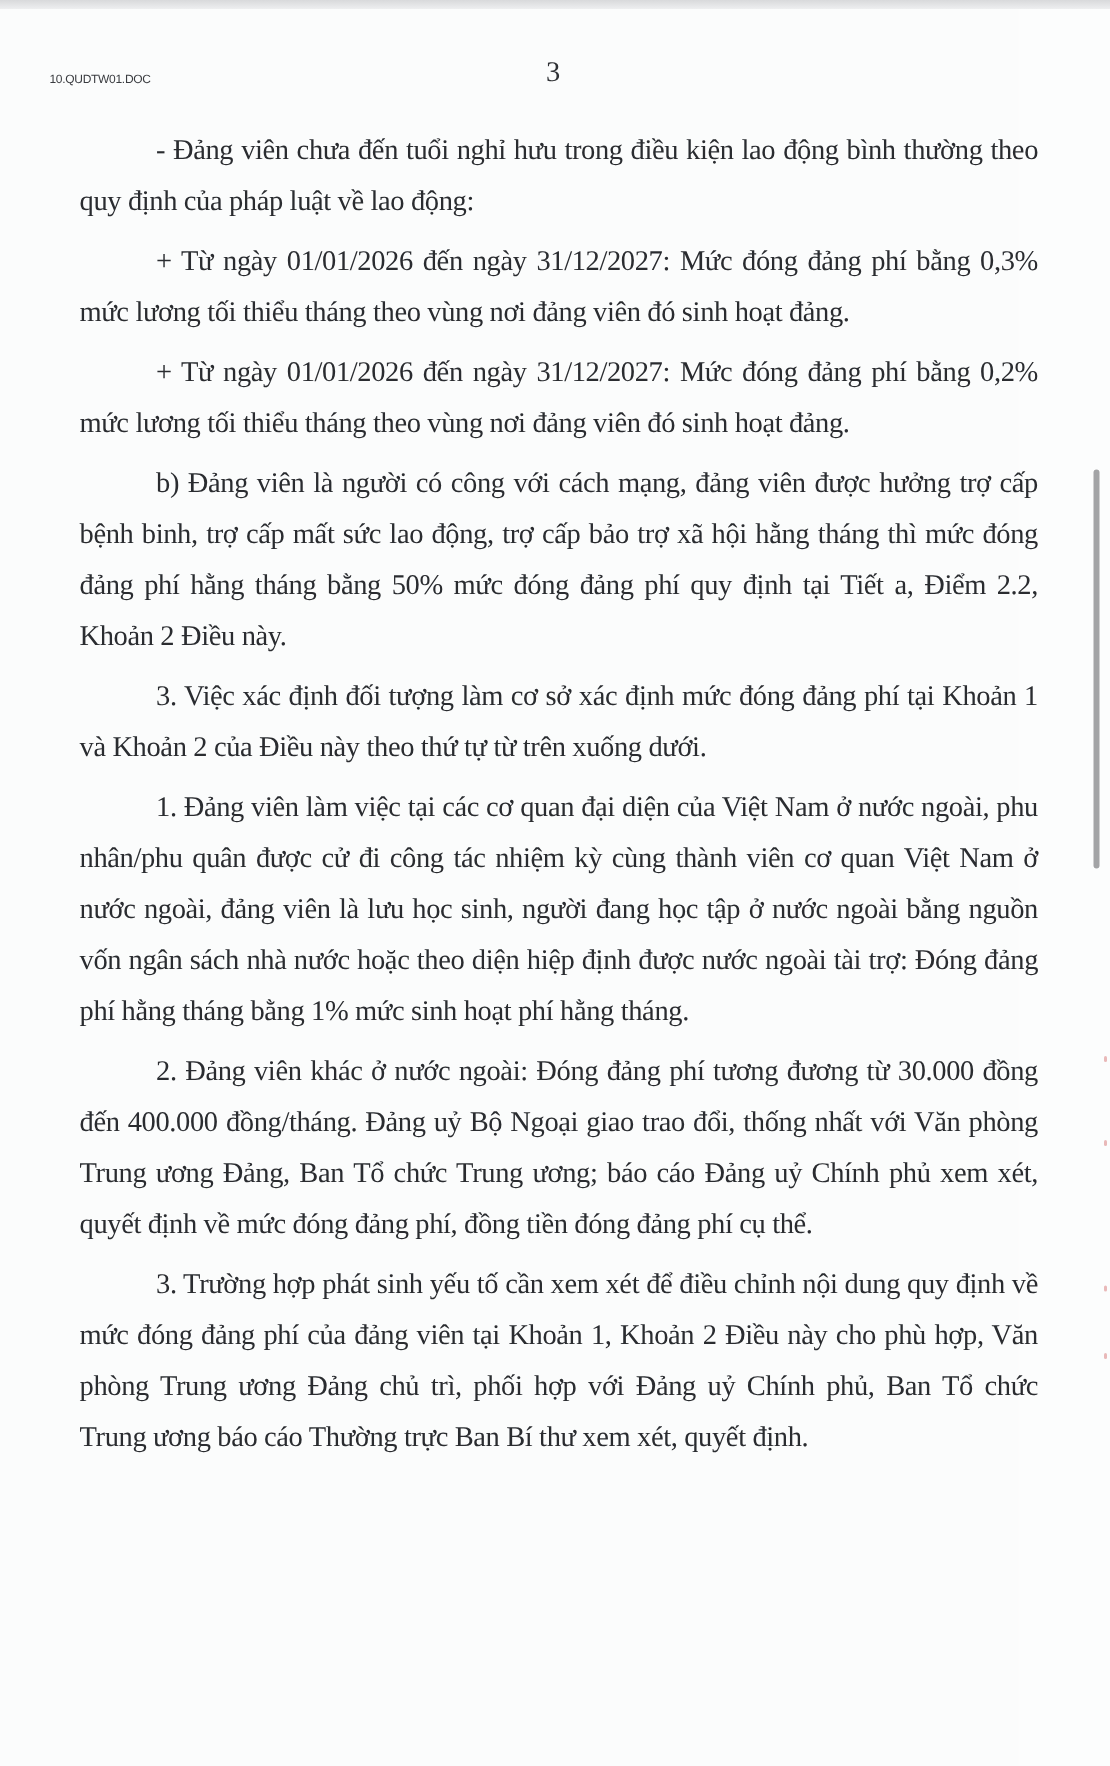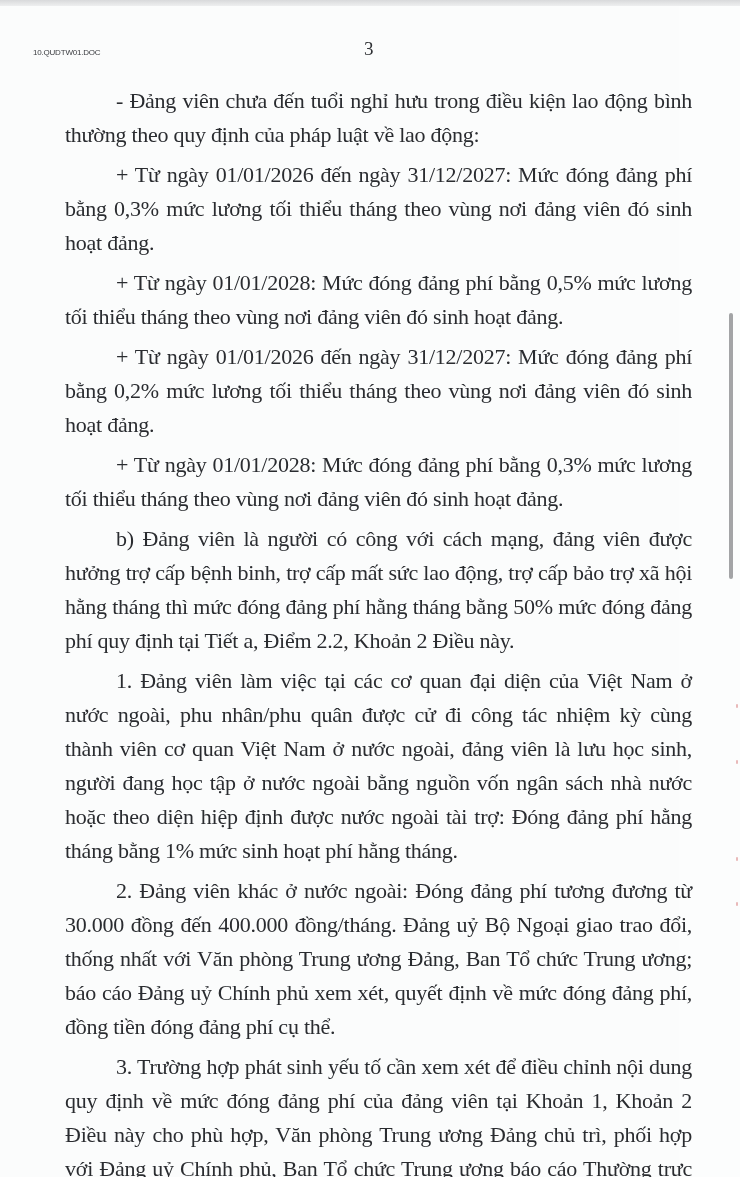--- a/index.html
+++ b/index.html
@@ -42,25 +42,25 @@
       font-size: 19px;
       color: #2f3135;
     }
     .content {
       position: absolute;
       left: 49px;
       top: 84px;
       width: 643px;
     }
     .para {
-      font-size: 22px;
+      font-size: 19px;
       line-height: 34px;
       text-align: justify;
       text-indent: 51px;
-      margin: 0 0 6px 16px;
+      margin: 0 0 6px 4px;
       letter-spacing: -0.25px;
       word-spacing: 0px;
     }
     .para.heading {
       font-weight: bold;
       margin-top: 2px;
       margin-bottom: 4px;
     }
     .scrollbar-track {
       position: absolute;
@@ -89,24 +89,23 @@
 <div class="top-edge"></div>
 
 <div class="page">
   <div class="header-file">10.QUDTW01.DOC</div>
   <div class="page-number">3</div>
 </div>
 
 <div class="content">
   <p class="para">- Đảng viên chưa đến tuổi nghỉ hưu trong điều kiện lao động bình thường theo quy định của pháp luật về lao động:</p>
   <p class="para">+ Từ ngày 01/01/2026 đến ngày 31/12/2027: Mức đóng đảng phí bằng 0,3% mức lương tối thiểu tháng theo vùng nơi đảng viên đó sinh hoạt đảng.</p>
-  <p class="para">+ Từ ngày 01/01/2028: Mức đóng đảng phí bằng 0,5% mức lương tối thiểu tháng theo vùng nơi đảng viên đó sinh hoạt đảng.</p>
   <p class="para">+ Từ ngày 01/01/2026 đến ngày 31/12/2027: Mức đóng đảng phí bằng 0,2% mức lương tối thiểu tháng theo vùng nơi đảng viên đó sinh hoạt đảng.</p>
-  <p class="para">+ Từ ngày 01/01/2028: Mức đóng đảng phí bằng 0,3% mức lương tối thiểu tháng theo vùng nơi đảng viên đó sinh hoạt đảng.</p>
   <p class="para">b) Đảng viên là người có công với cách mạng, đảng viên được hưởng trợ cấp bệnh binh, trợ cấp mất sức lao động, trợ cấp bảo trợ xã hội hằng tháng thì mức đóng đảng phí hằng tháng bằng 50% mức đóng đảng phí quy định tại Tiết a, Điểm 2.2, Khoản 2 Điều này.</p>
+  <p class="para">3. Việc xác định đối tượng làm cơ sở xác định mức đóng đảng phí tại Khoản 1 và Khoản 2 của Điều này theo thứ tự từ trên xuống dưới.</p>
   <p class="para">1. Đảng viên làm việc tại các cơ quan đại diện của Việt Nam ở nước ngoài, phu nhân/phu quân được cử đi công tác nhiệm kỳ cùng thành viên cơ quan Việt Nam ở nước ngoài, đảng viên là lưu học sinh, người đang học tập ở nước ngoài bằng nguồn vốn ngân sách nhà nước hoặc theo diện hiệp định được nước ngoài tài trợ: Đóng đảng phí hằng tháng bằng 1% mức sinh hoạt phí hằng tháng.</p>
   <p class="para">2. Đảng viên khác ở nước ngoài: Đóng đảng phí tương đương từ 30.000 đồng đến 400.000 đồng/tháng. Đảng uỷ Bộ Ngoại giao trao đổi, thống nhất với Văn phòng Trung ương Đảng, Ban Tổ chức Trung ương; báo cáo Đảng uỷ Chính phủ xem xét, quyết định về mức đóng đảng phí, đồng tiền đóng đảng phí cụ thể.</p>
   <p class="para">3. Trường hợp phát sinh yếu tố cần xem xét để điều chỉnh nội dung quy định về mức đóng đảng phí của đảng viên tại Khoản 1, Khoản 2 Điều này cho phù hợp, Văn phòng Trung ương Đảng chủ trì, phối hợp với Đảng uỷ Chính phủ, Ban Tổ chức Trung ương báo cáo Thường trực Ban Bí thư xem xét, quyết định.</p>
 </div>
 
 <div class="scrollbar-track"></div>
 <div class="scrollbar-thumb"></div>
 
 <div class="edge-mark" style="left:736px; top:704px;"></div>
 <div class="edge-mark" style="left:736px; top:760px;"></div>

